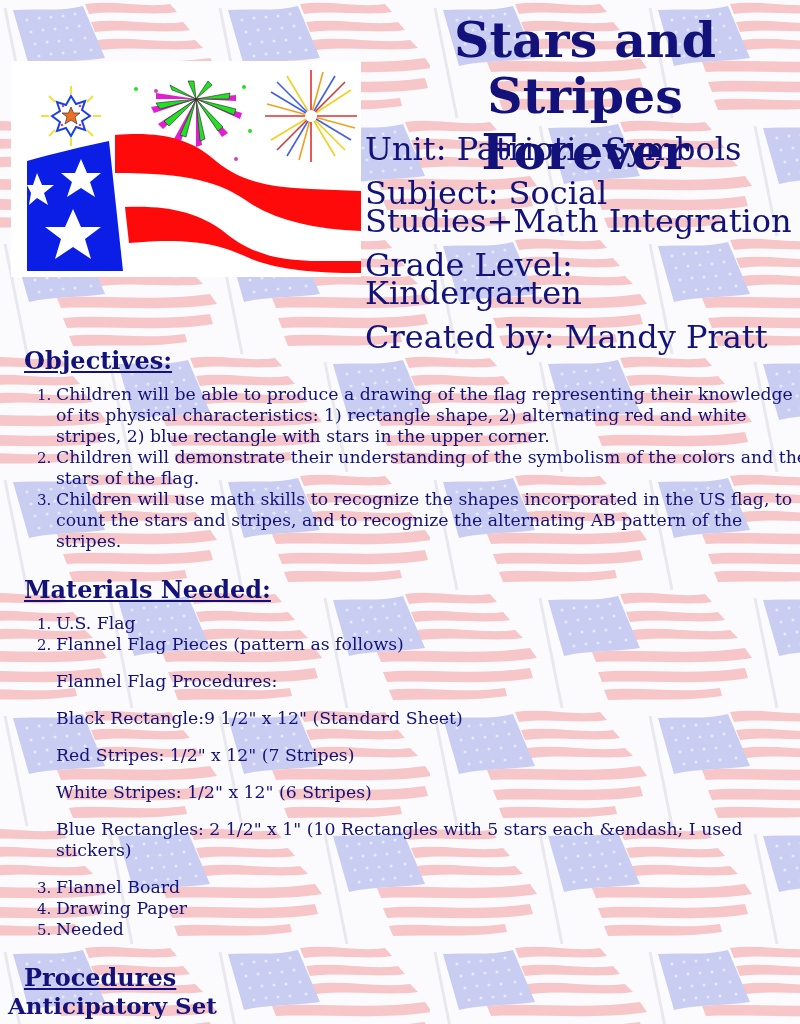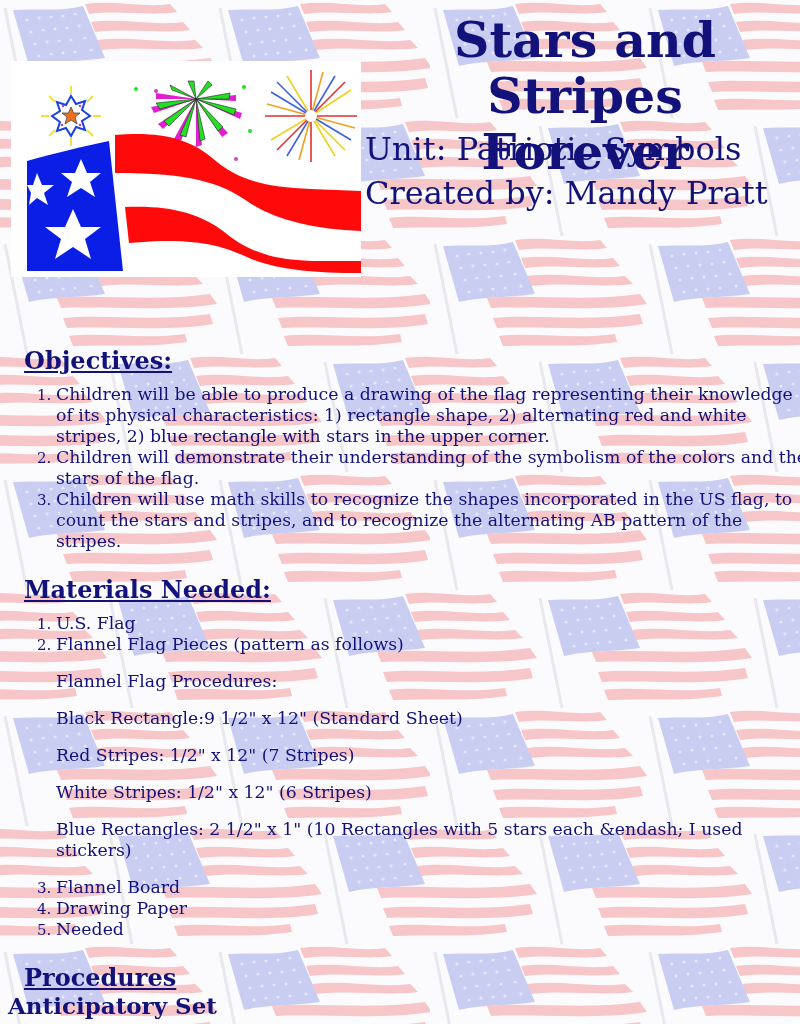--- a/index.html
+++ b/index.html
@@ -232,20 +232,22 @@
     </svg>
   </div>
 
   <h1 class="title">
     <span>Stars and Stripes</span><br>
     <span>Forever</span>
   </h1>
 
   <div class="meta">
     <p>Unit: Patriotic Symbols</p>
+    <p>Subject: Social Studies+Math Integration</p>
+    <p>Grade Level: Kindergarten</p>
     <p>Created by: Mandy Pratt</p>
   </div>
 
   <h2 class="section-heading" style="top:330px;">Objectives:</h2>
   <ol class="list" style="top:376px;">
     <li>Children will be able to produce a drawing of the flag representing their knowledge of its physical characteristics: 1) rectangle shape, 2) alternating red and white stripes, 2) blue rectangle with stars in the upper corner.</li>
     <li>Children will demonstrate their understanding of the symbolism of the colors and the stars of the flag.</li>
     <li>Children will use math skills to recognize the shapes incorporated in the US flag, to count the stars and stripes, and to recognize the alternating AB pattern of the stripes.</li>
   </ol>
 

